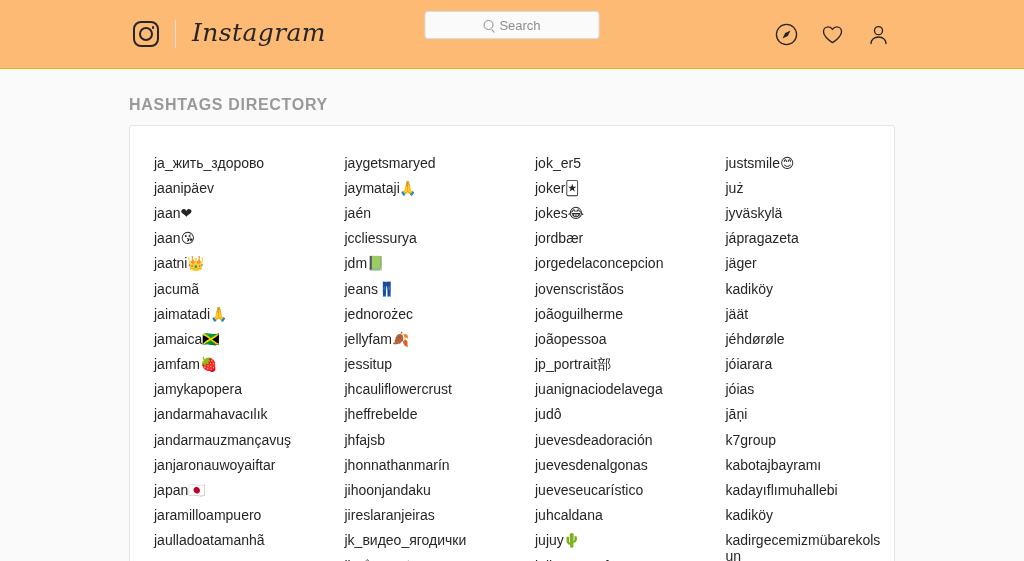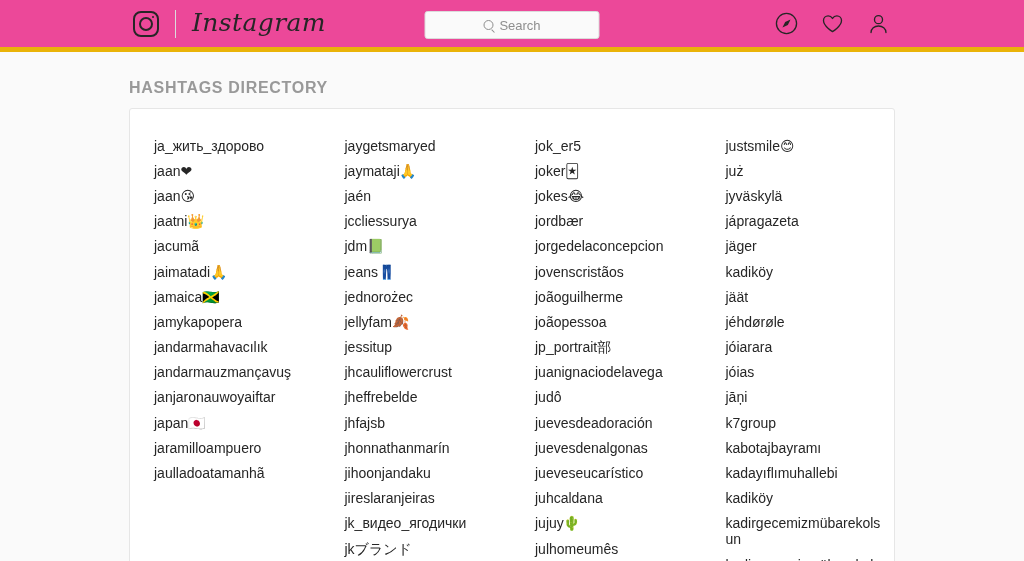--- a/index.html
+++ b/index.html
@@ -12,23 +12,23 @@
 
   body {
     font-family: "Liberation Sans", "DejaVu Sans", sans-serif;
     background: #fafafa;
     color: #262626;
     -webkit-font-smoothing: antialiased;
   }
 
   
   .nav-bar {
-    height: 52px;
-    background: #ec4899;
-    border-bottom: 5px solid #eab308;
+    height: 69px;
+    background: #fdba74;
+    border-bottom: 1px solid #eab308;
     display: flex;
     align-items: center;
     position: relative;
   }
 
   .nav-inner {
     width: 100%;
     height: 100%;
     display: flex;
     align-items: center;
@@ -241,26 +241,28 @@
 
 <div class="page">
 
   <div class="section-title">HASHTAGS DIRECTORY</div>
 
   <div class="card">
     <div class="columns">
 
       <div class="column">
         <a class="tag-link">ja_жить_здорово</a>
+        <a class="tag-link">jaanipäev</a>
         <a class="tag-link">jaan❤</a>
         <a class="tag-link">jaan😘</a>
         <a class="tag-link">jaatni👑</a>
         <a class="tag-link">jacumã</a>
         <a class="tag-link">jaimatadi🙏</a>
         <a class="tag-link">jamaica🇯🇲</a>
+        <a class="tag-link">jamfam🍓</a>
         <a class="tag-link">jamykapopera</a>
         <a class="tag-link">jandarmahavacılık</a>
         <a class="tag-link">jandarmauzmançavuş</a>
         <a class="tag-link">janjaronauwoyaiftar</a>
         <a class="tag-link">japan🇯🇵</a>
         <a class="tag-link">jaramilloampuero</a>
         <a class="tag-link">jaulladoatamanhã</a>
       </div>
 
       <div class="column">

